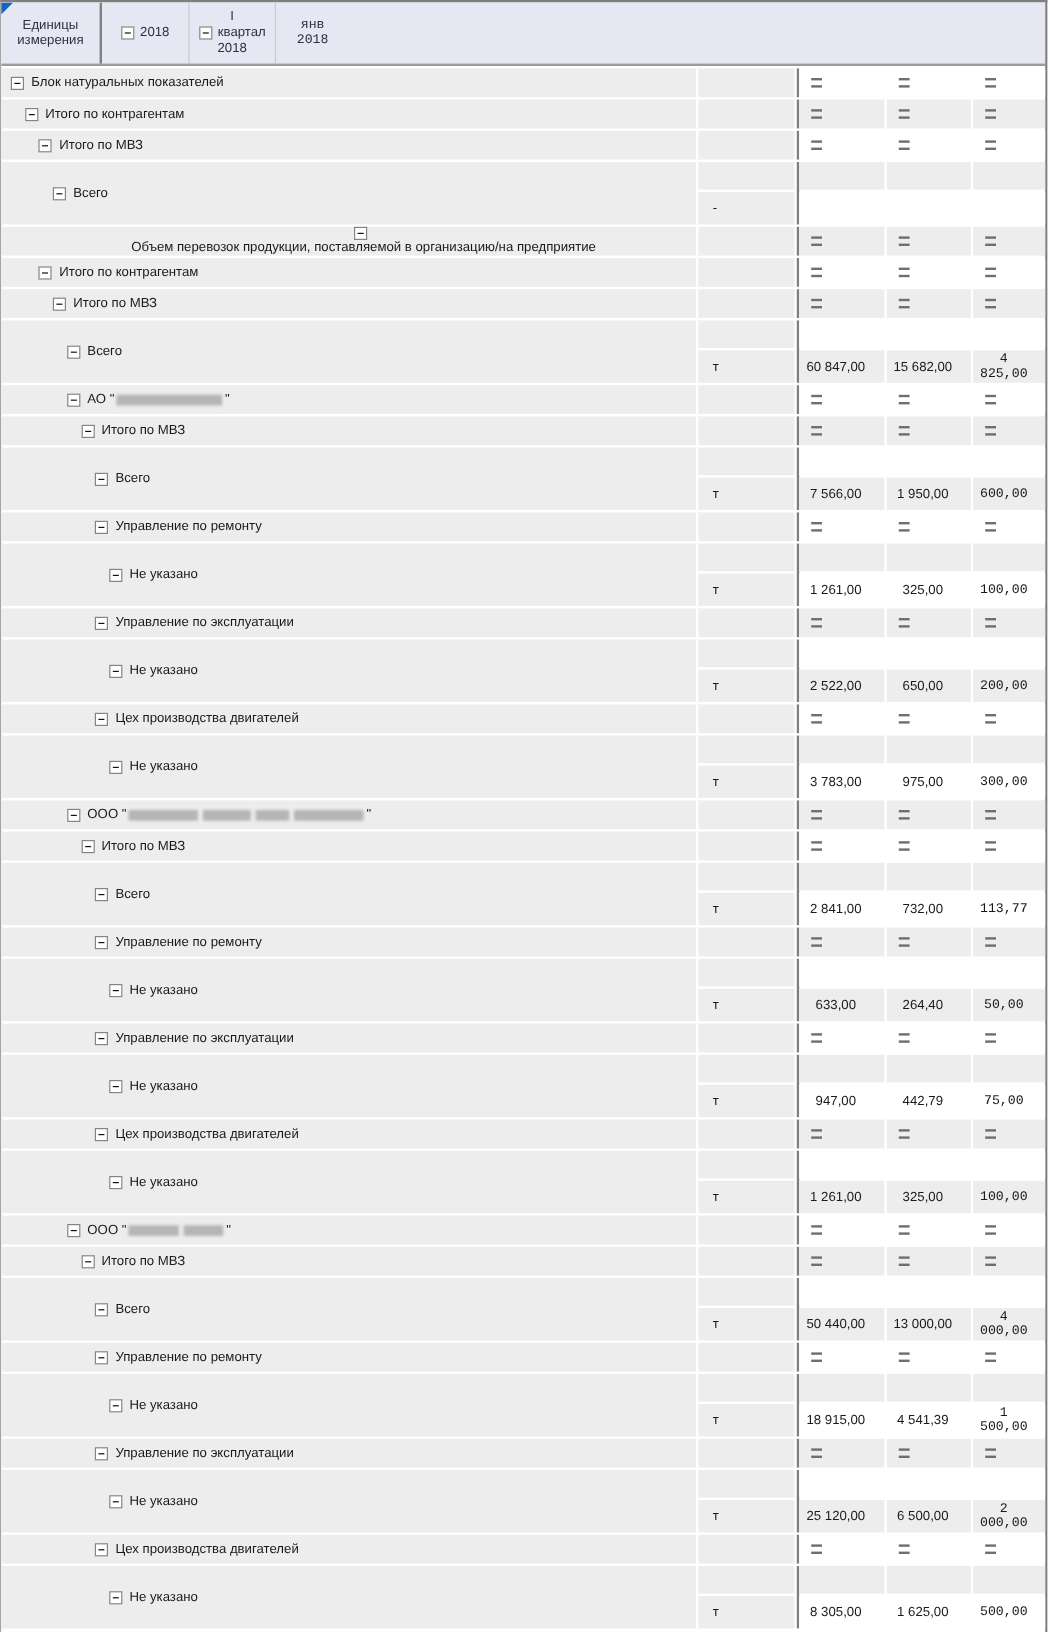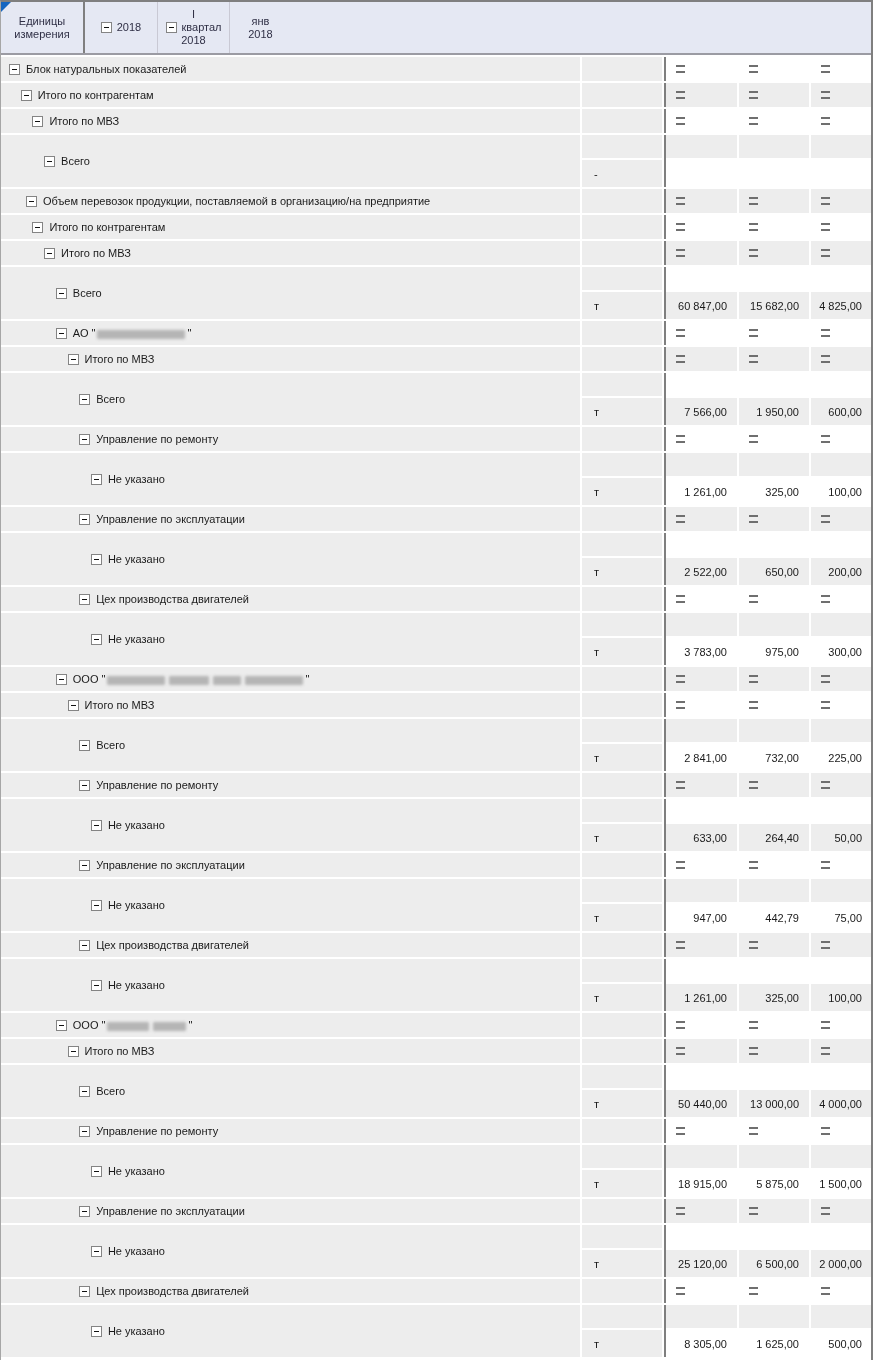--- a/index.html
+++ b/index.html
@@ -23,32 +23,32 @@
   .hval   { flex-direction:column; line-height:13px; }
   .hval.sep { border-right:1px solid #c9c9d4; }
   .hline { display:flex; align-items:center; justify-content:center; gap:5px; }
 
   
   .row { display:flex; margin-top:2px; }
   .cell-label { flex:0 0 581px; background:#ededed; border-right:2px solid #fff;
                 display:flex; align-items:center; }
   .unitcol { flex:0 0 82px; display:flex; flex-direction:column; }
   .valcol  { display:flex; flex-direction:column; }
-  .v1 { flex:0 0 73px; } .v2 { flex:0 0 72px; } .v3 { flex:0 0 61px; }
+  .v1 { flex:0 0 73px; } .v2 { flex:0 0 72px; } .v3 { flex:0 0 61px;font-family:Liberation Mono, monospace; }
   .bsep { border-right:2px solid #fff; }
   .sub-a { height:23px; margin-bottom:2px; }
   .sub-b { flex:1; display:flex; align-items:center; }
   .grow { flex:1; display:flex; align-items:center; }
   .gray { background:#ededed; }
   .white { background:#ffffff; }
   .g-row { height:24px; }
   .l-row { height:52px; }
 
   .unit-text { padding-left:12px; }
-  .num { flex:1; text-align:right; padding-right:10px; }
+  .num { flex:1; text-align:center; padding-right:10px; }
 
   
   .ci { flex:0 0 auto; width:11px; height:11px; background:#fff; border:1px solid #848484;
         display:inline-flex; align-items:center; justify-content:center; margin-right:6px; }
   .ci .m { width:5px; height:1px; background:#111; }
   .hdr .ci { margin-right:0; }
 
   
   .eq { width:9px; height:8px; margin-left:10px;
         border-top:2px solid #6f6f6f; border-bottom:2px solid #6f6f6f; }
@@ -212,21 +212,21 @@
           </div>
         </div>
         <div class="valcol v3">
           <div class="sub-a gray"></div>
           <div class="sub-b white">
             <span class="num"></span>
           </div>
         </div>
       </div>
       <div class="row g-row">
-        <div class="cell-label" style="padding-left: 25px;">
+        <div class="cell-label" style="padding-left: 25px; flex-direction: column;">
           <span class="ci">
             <span class="m"></span>
           </span>
           <span>Объем перевозок продукции, поставляемой в организацию/на предприятие</span>
         </div>
         <div class="unitcol">
           <div class="grow gray bsep"></div>
         </div>
         <div class="vdark"></div>
         <div class="valcol v1 bsep">
@@ -675,21 +675,21 @@
         </div>
         <div class="valcol v2 bsep">
           <div class="sub-a gray"></div>
           <div class="sub-b white">
             <span class="num">732,00</span>
           </div>
         </div>
         <div class="valcol v3">
           <div class="sub-a gray"></div>
           <div class="sub-b white">
-            <span class="num">225,00</span>
+            <span class="num">113,77</span>
           </div>
         </div>
       </div>
       <div class="row g-row">
         <div class="cell-label" style="padding-left: 78.2px;">
           <span class="ci">
             <span class="m"></span>
           </span>
           <span>Управление по ремонту</span>
         </div>
@@ -996,21 +996,21 @@
         <div class="vdark"></div>
         <div class="valcol v1 bsep">
           <div class="sub-a gray"></div>
           <div class="sub-b white">
             <span class="num">18 915,00</span>
           </div>
         </div>
         <div class="valcol v2 bsep">
           <div class="sub-a gray"></div>
           <div class="sub-b white">
-            <span class="num">5 875,00</span>
+            <span class="num">4 541,39</span>
           </div>
         </div>
         <div class="valcol v3">
           <div class="sub-a gray"></div>
           <div class="sub-b white">
             <span class="num">1 500,00</span>
           </div>
         </div>
       </div>
       <div class="row g-row">

